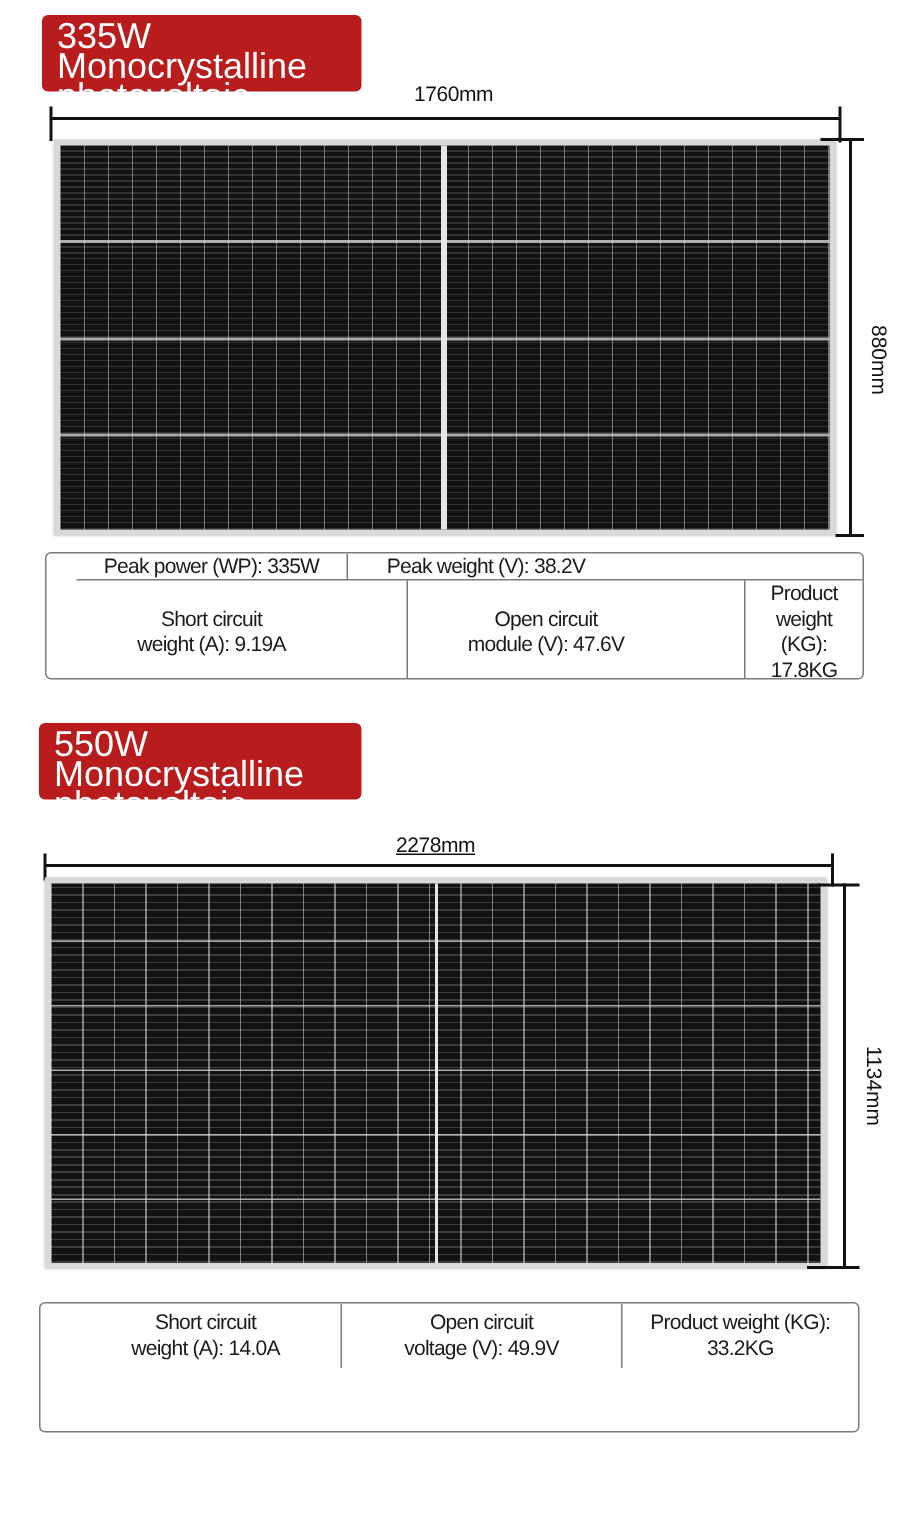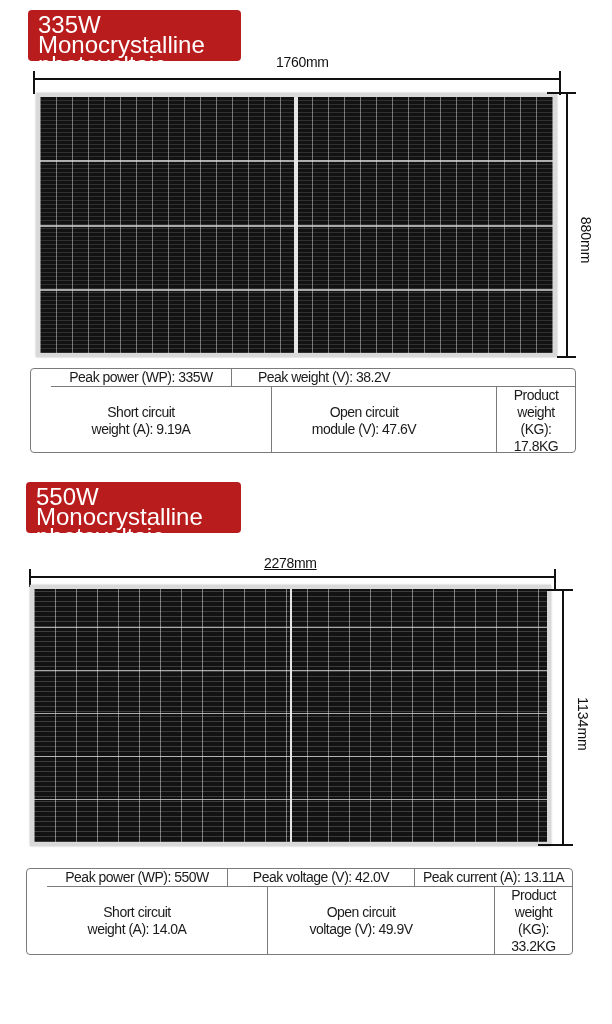--- a/index.html
+++ b/index.html
@@ -108,25 +108,20 @@
     </div>
   </div>
 
   <div class="tick-h" style="left:545px; top:589px; width:28px;"></div>
   <div class="vline" style="left:562px; top:589px; height:257px;"></div>
   <div class="tick-h" style="left:538px; top:844px; width:35px;"></div>
   <div class="vlabel" style="left:556px; top:716px;">1134mm</div>
 
   <div class="spec" style="left:26px; top:868px; width:547px; height:87px;">
     <div class="row" style="grid-template-columns:180px 187px 1fr;">
-      <div class="cell">Peak power (WP): 550W</div>
-      <div class="cell">Peak voltage (V): 42.0V</div>
-      <div class="cell">Peak current (A): 13.11A</div>
-    </div>
-    <div class="row" style="grid-template-columns:180px 187px 1fr;">
       <div class="cell" style="flex-direction:column;">
         <span>Short circuit</span>
         <span>weight (A): 14.0A</span>
       </div>
       <div class="cell" style="flex-direction:column;">
         <span>Open circuit</span>
         <span>voltage (V): 49.9V</span>
       </div>
       <div class="cell" style="flex-direction:column;">
         <span>Product weight (KG):</span>

